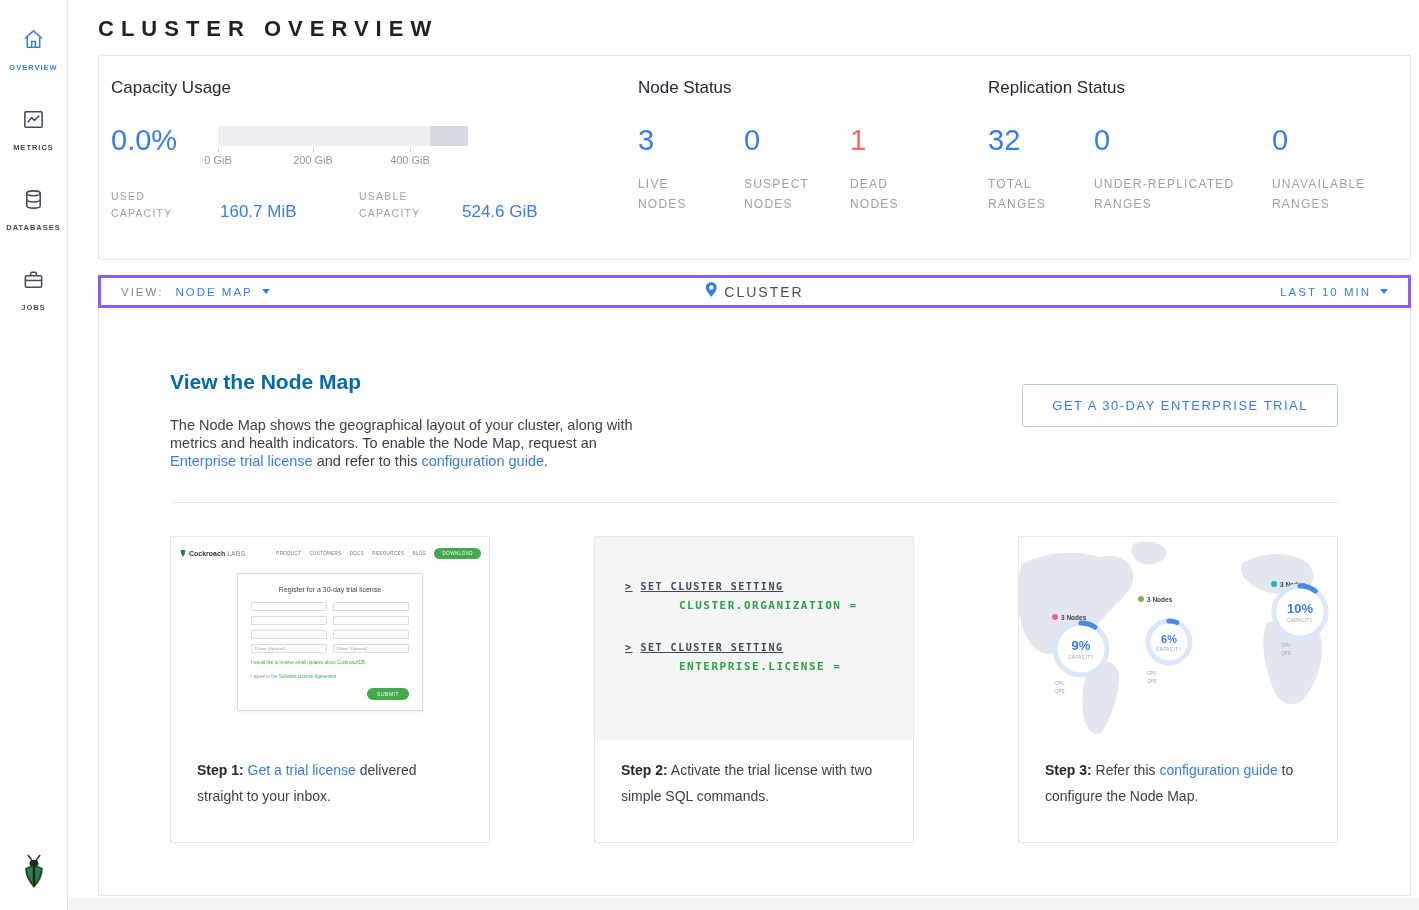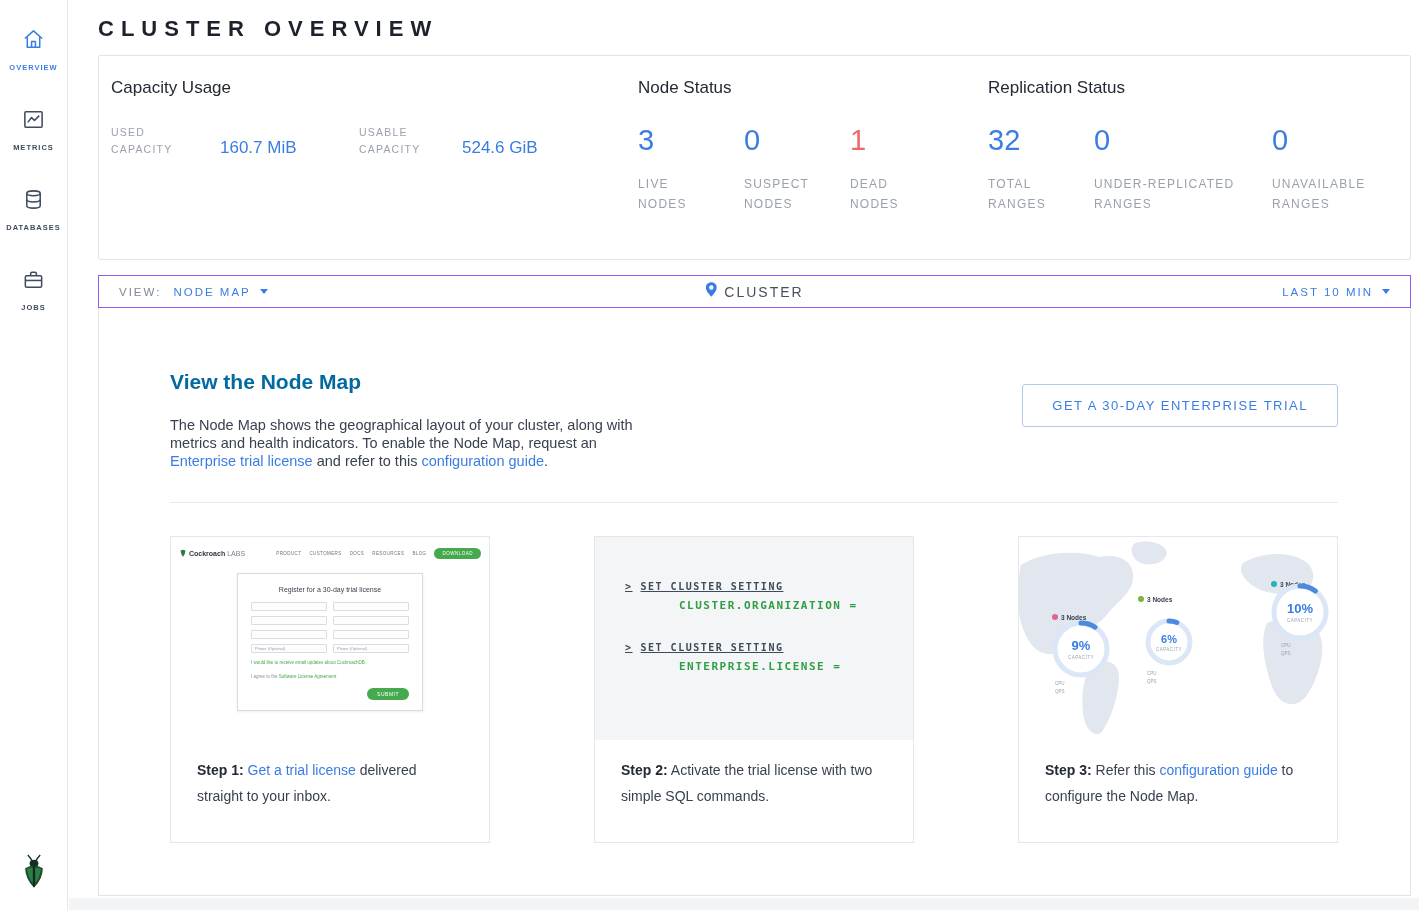--- a/index.html
+++ b/index.html
@@ -53,21 +53,21 @@
   .stat-row { display:flex; }
   .stat { width:106px; }
   .stat-number { font-size:29px; color:#3a7de2; }
   .stat.red .stat-number { color:#ee6a6a; }
   .stat-label { margin-top:18px; font-size:12px; letter-spacing:1.2px; color:#9aa1ad; line-height:1.65; }
   .sec-repl { flex:1; }
   .sec-repl .stat:nth-child(2) { width:178px; }
 
   
   .viewbar {
-    margin-top:15px; height:33px; border:1px solid #8b5cf6; background:#fff;
+    margin-top:15px; height:33px; border:3px solid #8b5cf6; background:#fff;
     display:flex; align-items:center; padding:0 20px; position:relative;
   }
   .vb-label { font-size:11.5px; letter-spacing:2px; color:#7e8794; }
   .vb-value { display:flex; align-items:center; margin-left:12px; font-size:11.5px; letter-spacing:2px; color:#3a7de2; cursor:pointer; }
   .caret { width:0; height:0; border-left:4px solid transparent; border-right:4px solid transparent; border-top:5px solid #3a7de2; margin-left:9px; display:inline-block; }
   .vb-center { position:absolute; left:50%; transform:translateX(-50%); display:flex; align-items:center; cursor:pointer; }
   .vb-center-text { font-size:14px; letter-spacing:2px; color:#46505e; margin-left:8px; }
   .vb-right { margin-left:auto; display:flex; align-items:center; font-size:11.5px; letter-spacing:2px; color:#3a7de2; cursor:pointer; }
 
   
@@ -176,20 +176,36 @@
   </nav>
 
   <div class="main">
 
     <h1 class="page-title">CLUSTER OVERVIEW</h1>
 
     <div class="summary-card">
 
       <div class="section sec-capacity">
         <h3>Capacity Usage</h3>
+        <div class="cap-row">
+          <div class="cap-percent">0.0%</div>
+          <div>
+            <div class="cap-bar">
+              <div class="cap-bar-dark"></div>
+            </div>
+            <div class="cap-ticks">
+              <span class="cap-mark" style="left:0"></span>
+              <span class="cap-mark" style="left:95px"></span>
+              <span class="cap-mark" style="left:192px"></span>
+              <span class="cap-tick" style="left:0">0 GiB</span>
+              <span class="cap-tick" style="left:95px">200 GiB</span>
+              <span class="cap-tick" style="left:192px">400 GiB</span>
+            </div>
+          </div>
+        </div>
         <div class="cap-bottom">
           <div class="cap-label cap-label-used">
             <div>USED</div>
             <div>CAPACITY</div>
           </div>
           <div class="cap-value cap-value-used">160.7 MiB</div>
           <div class="cap-label cap-label-usable">
             <div>USABLE</div>
             <div>CAPACITY</div>
           </div>

